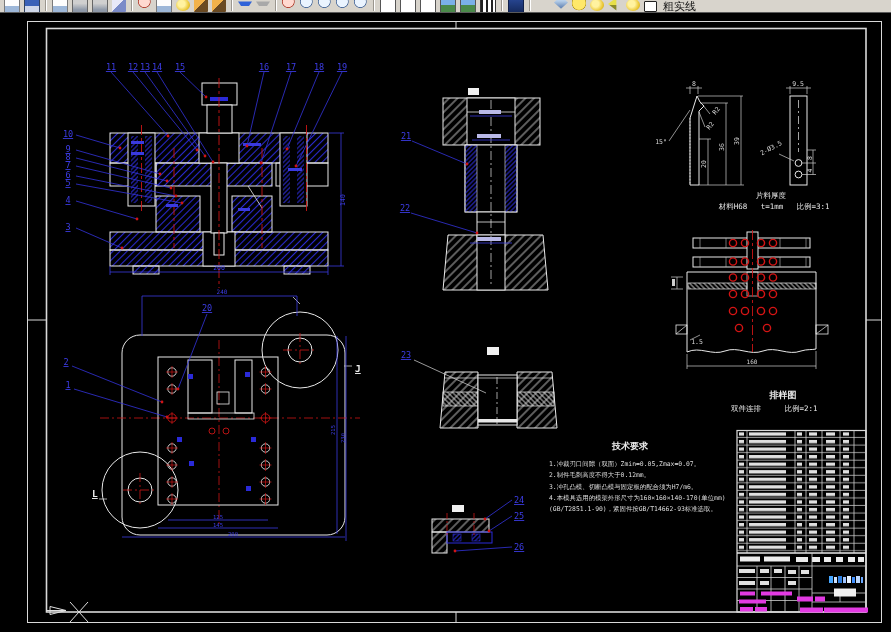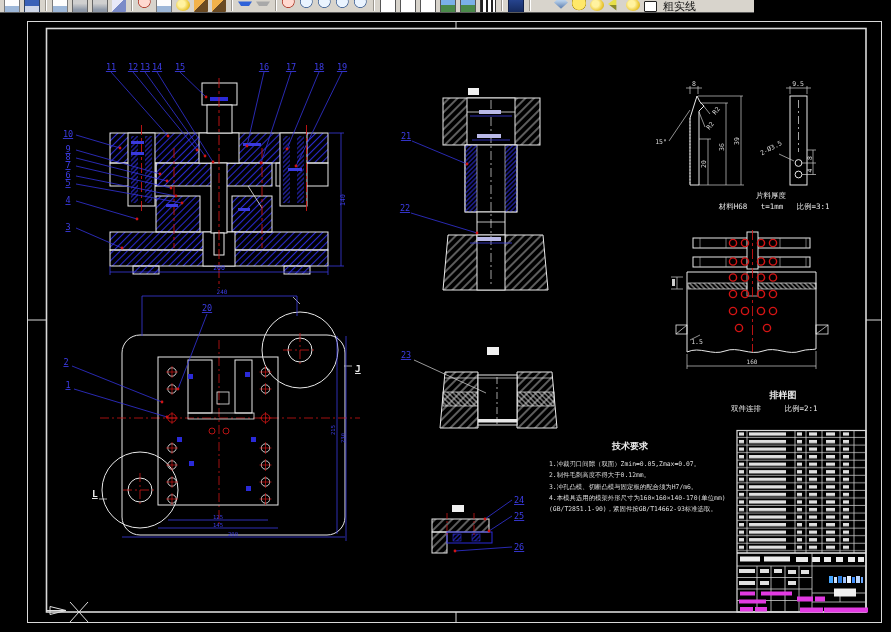--- a/index.html
+++ b/index.html
@@ -1,19 +1,19 @@
 <!DOCTYPE html>
 <html><head>
 <meta charset="utf-8">
 <style>
   html,body{margin:0;padding:0;background:#000;}
   .app{position:relative;width:891px;height:632px;background:#000;overflow:hidden;
        font-family:"Liberation Sans",sans-serif;}
   
-  .toolbar{position:absolute;left:0;top:0;width:754px;height:13px;background:#d8d4cc;
+  .toolbar{position:absolute;left:0;top:0;width:891px;height:13px;background:#d8d4cc;
            border-bottom:1px solid #5a5a5a;overflow:hidden;display:flex;align-items:flex-start;
            padding-left:2px;box-sizing:border-box;}
   .tbi{flex:0 0 auto;width:14px;height:16px;margin:-4px 2px 0 2px;border-radius:1px;}
   .sep{flex:0 0 auto;width:1px;height:12px;margin:-1px 3px 0 3px;background:#9a968e;border-right:1px solid #fff;}
   .i-doc{background:linear-gradient(180deg,#fdfdfd 55%,#9db7d8 56%);border:1px solid #7a7a7a;}
   .i-save{background:linear-gradient(180deg,#3a62b8 55%,#cfd8ea 56%);border:1px solid #30425f;}
   .i-print{background:linear-gradient(180deg,#cfcfcf 40%,#8e98a8 80%);border:1px solid #666;}
   .i-zoom{background:radial-gradient(circle at 45% 35%,#eaf4ff 40%,#4a6a9a 46%,#d8d4cc 52%);}
   .i-zoomr{background:radial-gradient(circle at 45% 35%,#ffd9d0 40%,#b04030 46%,#d8d4cc 52%);}
   .i-undo{background:linear-gradient(180deg,#2f62d8 60%,#d8d4cc 61%);clip-path:polygon(0 35%,100% 35%,50% 100%);}

